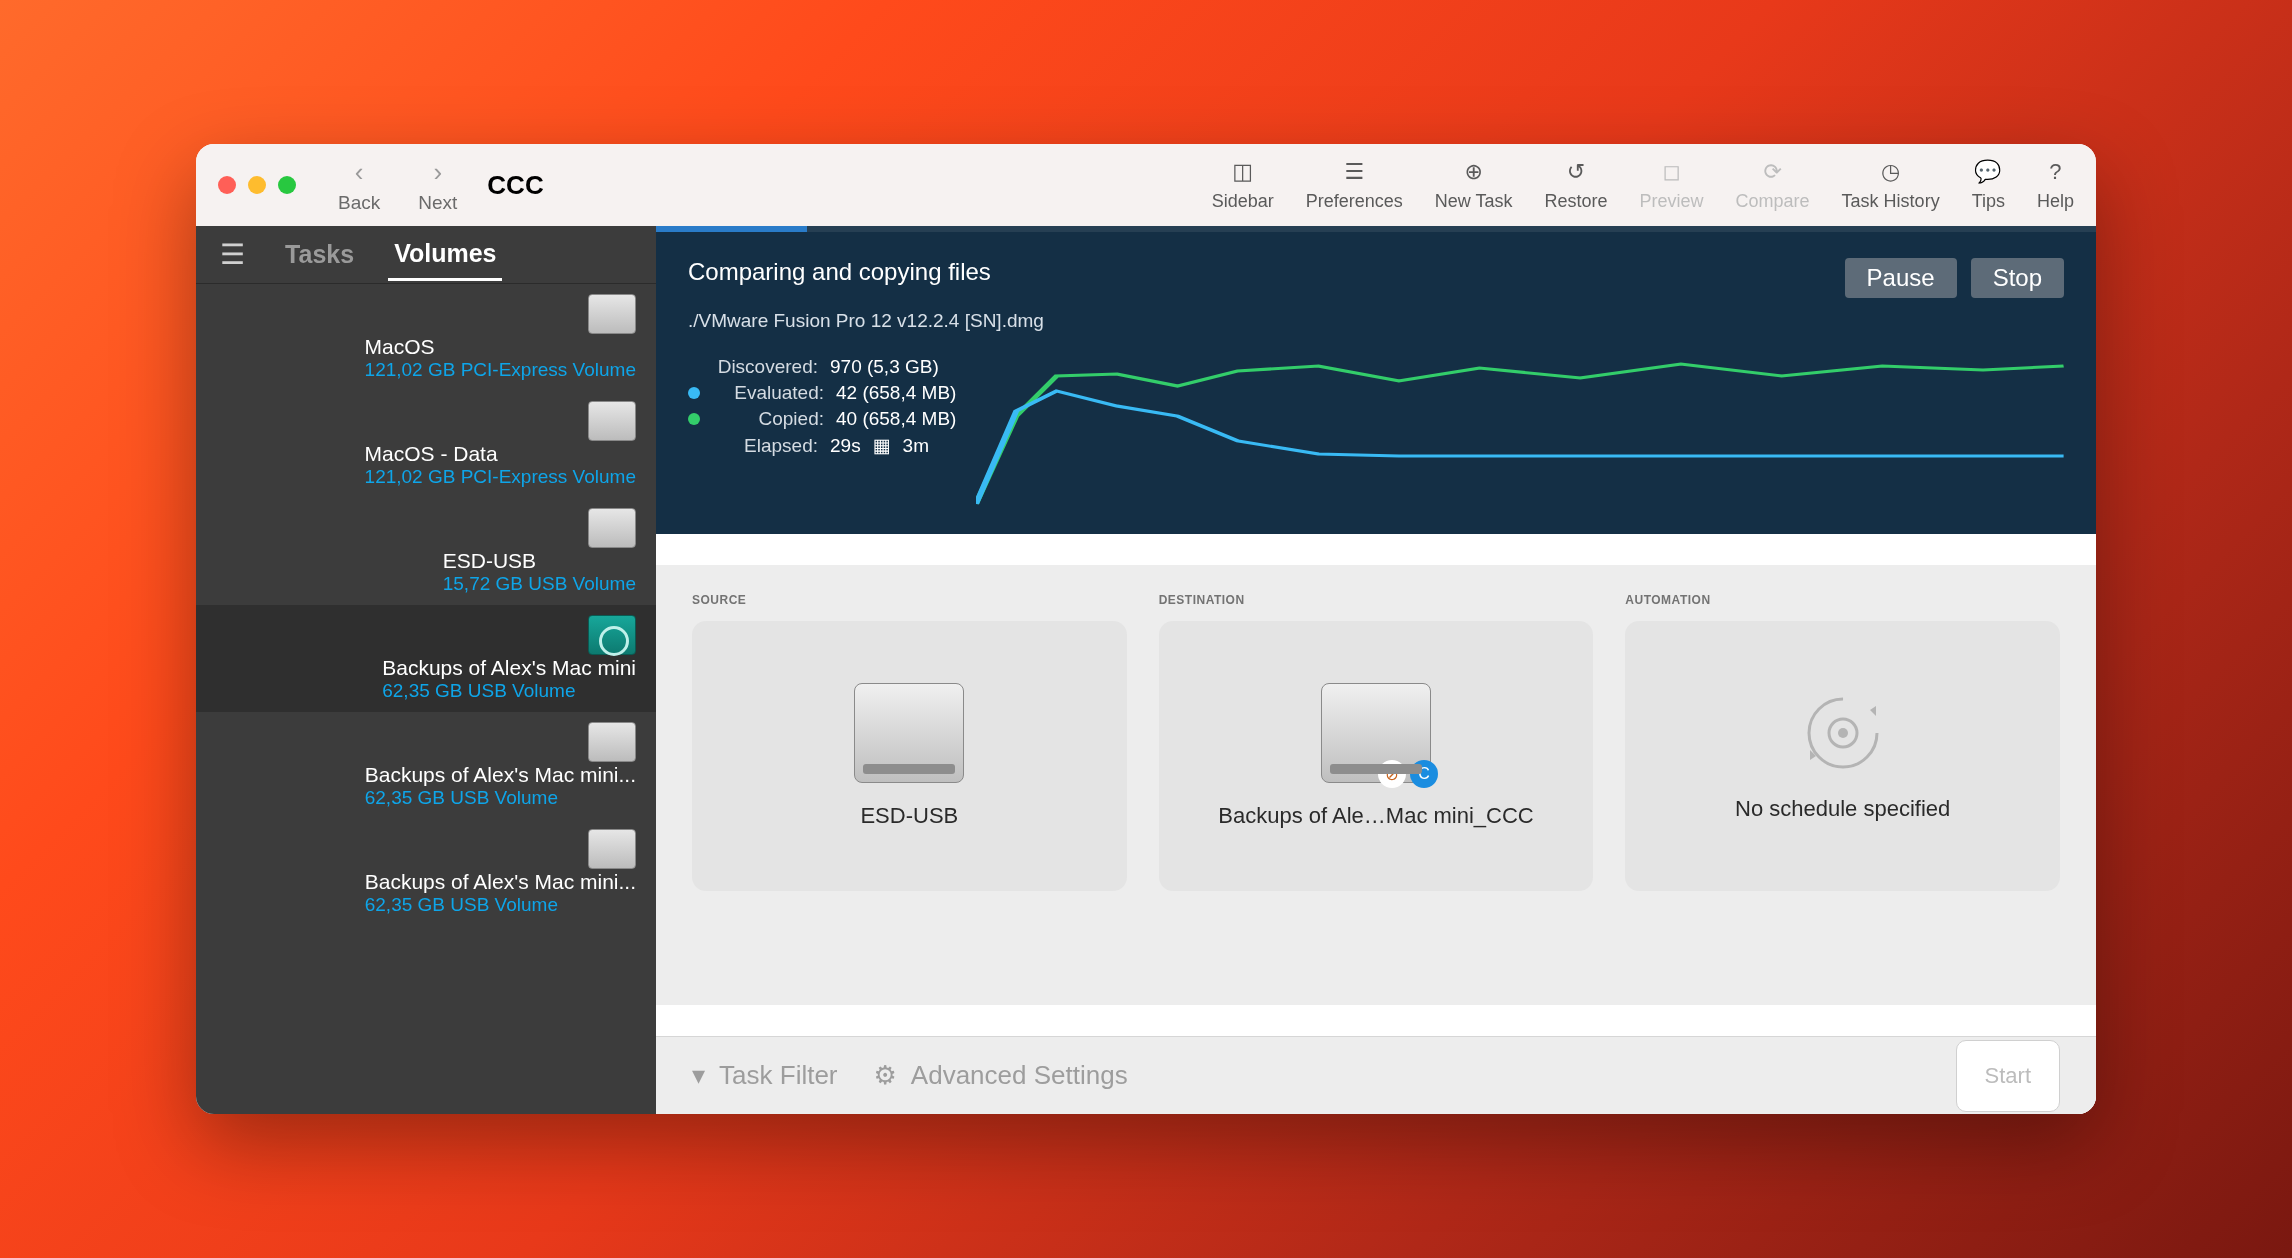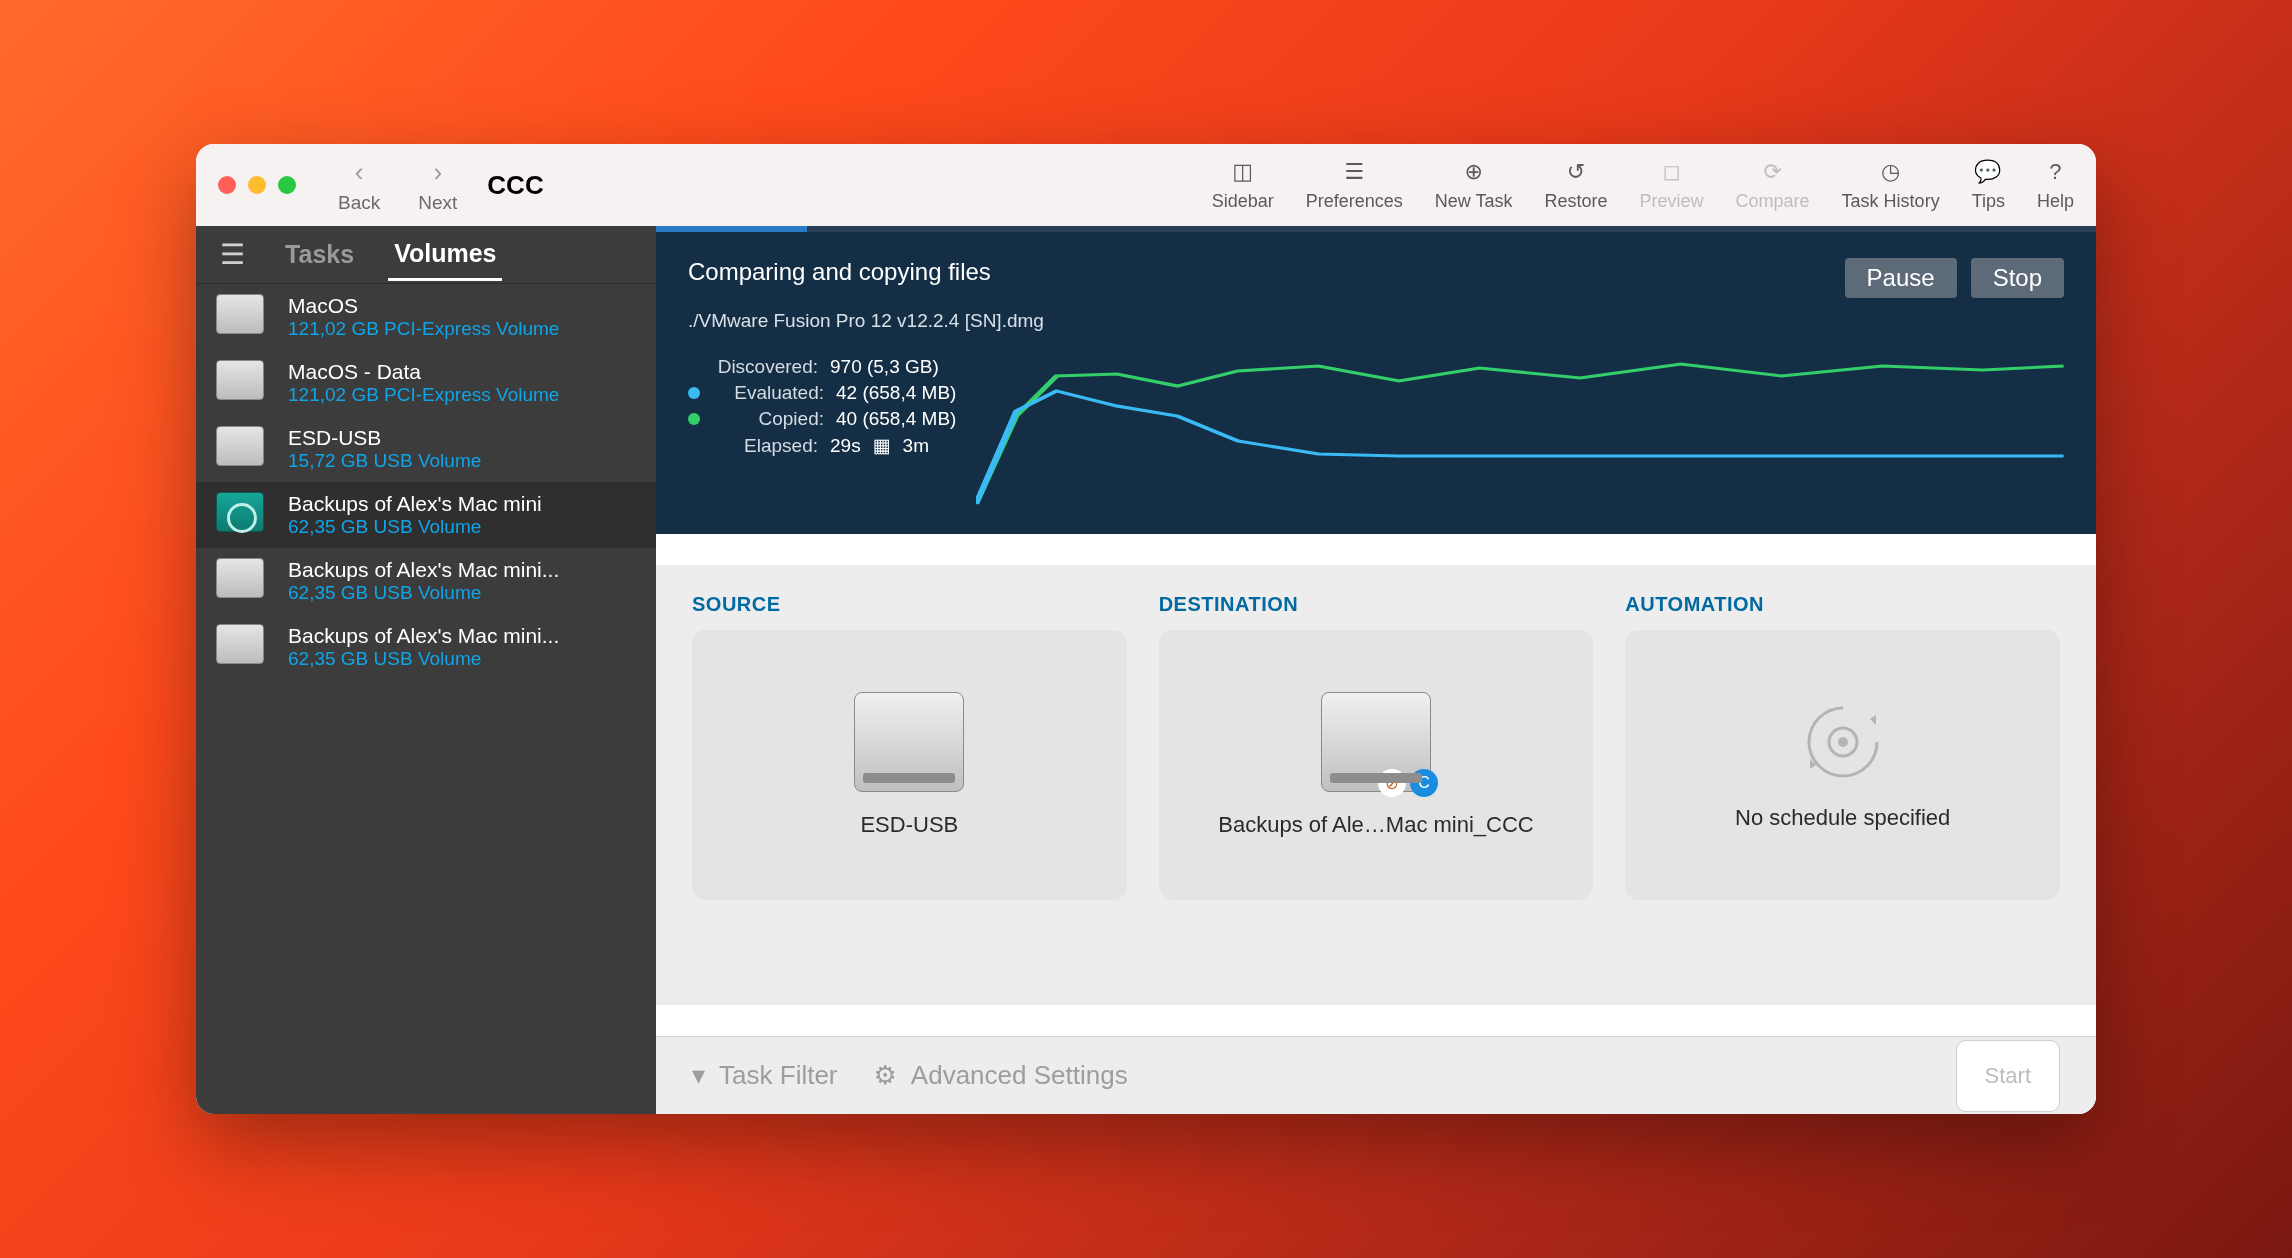--- a/index.html
+++ b/index.html
@@ -31,21 +31,21 @@
 .tbitem.disabled { color:#bdbdbd; }
 .tbitem .ticon { font-size:22px; color:inherit; }
 .tbitem.accent .ticon { color:#1b8de0; }
 .content { flex:1; display:flex; }
 .sidebar { width:460px; background:#3c3c3c; display:flex; flex-direction:column; }
 .sbtabs { height:58px; display:flex; align-items:center; gap:28px; padding:0 24px; border-bottom:1px solid #2b2b2b; }
 .sbtabs .menu-icon { color:#d0d0d0; font-size:28px; margin-right:6px; }
 .sbtab { color:#9a9a9a; font-size:25px; font-weight:700; padding:10px 6px; }
 .sbtab.active { color:#fff; border-bottom:3px solid #fff; }
 .vlist { flex:1; overflow:auto; }
-.vitem { display:flex; gap:24px; padding:10px 20px; align-items:flex-start; }
+.vitem { display:flex; gap:1px; padding:10px 20px; align-items:flex-end;flex-direction:column; }
 .vitem.selected { background:#2f2f2f; }
 .drive-ic { width:48px; height:40px; border-radius:4px; background:linear-gradient(#e6e6e6,#bcbcbc); border:1px solid #888; position:relative; flex-shrink:0; }
 .drive-ic.teal { background:linear-gradient(#17a79a,#0d7a70); border-color:#0a5a52; }
 .drive-ic.teal::after{content:""; position:absolute; left:10px; top:10px; width:24px; height:24px; border:3px solid #bff0ea; border-radius:50%;}
 .vtext .vname { color:#fff; font-size:21px; font-weight:500; }
 .vtext .vsub  { color:#0ea5e9; font-size:19px; }
 .main { flex:1; display:flex; flex-direction:column; background:#fff;gap:31px; }
 .progheader {
   height:308px; background:#142f45; color:#fff; padding:22px 32px;
   display:flex; flex-direction:column; position:relative;
@@ -60,21 +60,21 @@
 .statsrow { display:flex; gap:20px; margin-top:24px; }
 .stats { font-size:19px; }
 .stats .row { display:flex; gap:12px; align-items:center; margin-bottom:4px; }
 .stats .dot { width:12px; height:12px; border-radius:50%; }
 .stats .dot.cyan{background:#39baf4;} .stats .dot.green{background:#33cd6a;}
 .stats .k { display:inline-block; width:130px; text-align:right; color:#d4dbe2;}
 .graph { flex:1; height:150px; }
 .graph svg { width:100%; height:100%; }
 .body3 { flex:1; background:#ededed; display:flex; gap:32px; padding:28px 36px 20px; }
 .col { flex:1; }
-.col h4 { color:#0369a1; font-size:20px; font-weight:600; letter-spacing:.5px; margin-bottom:14px; }
+.col h4 { color:#737373; font-size:12px; font-weight:600; letter-spacing:.5px; margin-bottom:14px; }
 .card {
   background:#e4e4e4; border-radius:14px; height:270px;
   display:flex; flex-direction:column; align-items:center; justify-content:center; gap:20px;
   color:#2a2a2a; font-size:22px;
 }
 .bigdrive { width:110px; height:100px; border-radius:8px; background:linear-gradient(#f0f0f0,#bfbfbf); border:1px solid #8a8a8a; position:relative;}
 .bigdrive::after{content:""; position:absolute; left:8px; right:8px; bottom:8px; height:10px; background:#8d8d8d; border-radius:3px;}
 .bigdrive .badges{position:absolute; right:-8px; bottom:-6px; display:flex; gap:4px;}
 .badge{width:28px;height:28px;border-radius:50%;background:#fff;display:flex;align-items:center;justify-content:center;font-size:16px;}
 .badge.shield{background:#1b8de0;color:#fff;}

